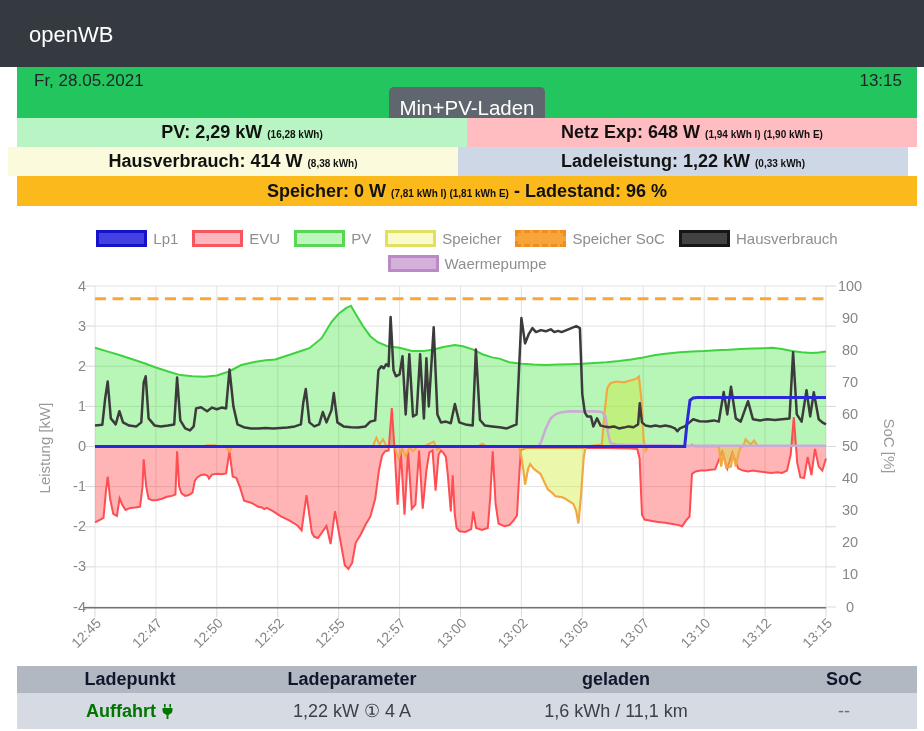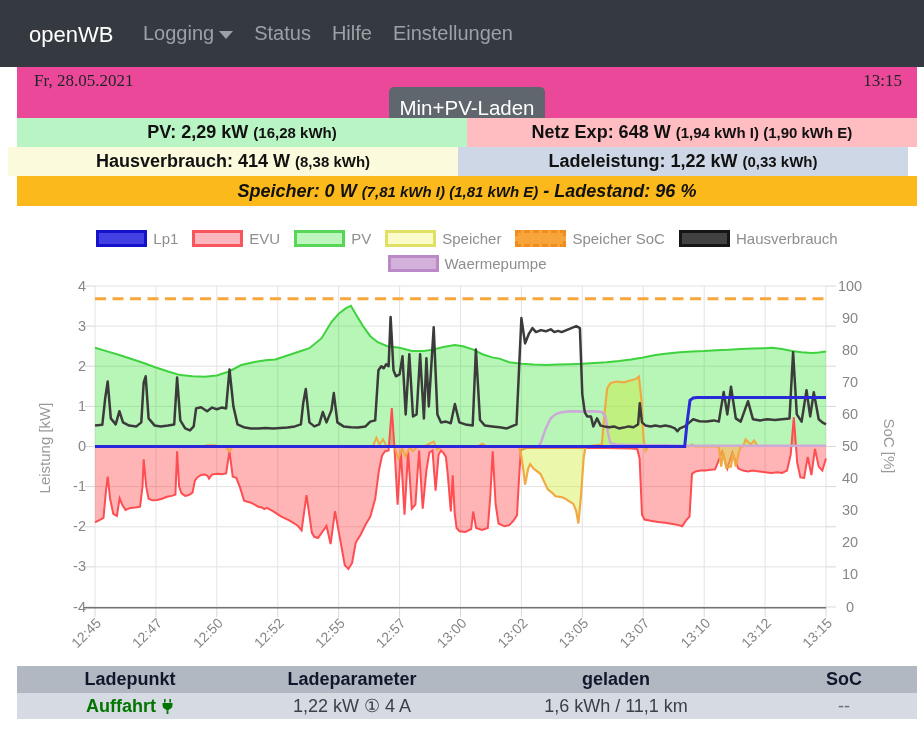--- a/index.html
+++ b/index.html
@@ -1,51 +1,50 @@
 <!DOCTYPE html>
 <html><head><meta charset="utf-8">
 <style>
 * { margin:0; padding:0; box-sizing:border-box; }
 body { width:924px; height:731px; font-family:"Liberation Sans",sans-serif; background:#fff; position:relative; overflow:hidden; }
 .navbar { position:absolute; left:0; top:0; width:924px; height:67px; background:#343a40; }
 .brand { position:absolute; left:29px; top:22px; color:#fff; font-size:22px; }
 .nav { position:absolute; left:143px; top:22px; font-size:20px; color:#9ba1a6; }
 .nav span.it { margin-right:21px; }
 .caret { display:inline-block; width:0; height:0; border-left:7px solid transparent; border-right:7px solid transparent; border-top:8px solid #9ba1a6; margin-left:5px; vertical-align:1px; }
-.datebar { position:absolute; left:17px; top:67px; width:900px; height:51px; background:#ec4899; color:#212529; font-size:17px;font-family:Liberation Serif, serif; }
+.datebar { position:absolute; left:17px; top:67px; width:900px; height:51px; background:#22c55e; color:#212529; font-size:17px; }
 .datebar .d { position:absolute; left:17px; top:4px; }
 .datebar .t { position:absolute; right:15px; top:4px; }
 .btn { position:absolute; left:389px; top:71px; width:156px; height:41px; background:#5f666d; border-radius:5px; color:#fff; font-size:20.5px; text-align:center; line-height:41px;margin-top:16px; }
 .row1 { position:absolute; left:17px; top:118px; width:900px; height:29px; }
 .row2 { position:absolute; left:8px; top:147px; width:900px; height:29px; }
-.row3 { position:absolute; left:17px; top:176px; width:900px; height:30px; background:#fbb91c;font-style:italic; }
+.row3 { position:absolute; left:17px; top:176px; width:900px; height:30px; background:#fbb91c; }
 .half { position:absolute; top:0; height:100%; width:450px; display:flex; align-items:center; justify-content:center; }
 .hl { left:0; } .hr { left:450px; }
 .bartext { font-size:18px; font-weight:bold; color:#111; white-space:nowrap; }
-.bartext small { font-size:15px; }
+.bartext small { font-size:10px; }
 .c-pv { background:#b9f5c4; } .c-netz { background:#ffbdc2; }
 .c-haus { background:#fcfadc; } .c-lade { background:#ced7e5; }
 .row3 .full { width:900px; height:100%; display:flex; align-items:center; justify-content:center; }
 .legend { position:absolute; left:10px; top:229px; width:914px; text-align:center; font-size:15px; color:#8e8e8e; }
 .legrow { display:flex; justify-content:center; align-items:center; height:19px; margin-bottom:6px; }
 .legrow .item { display:flex; align-items:flex-end; margin:0 7px; }
 .box { width:51px; height:17px; border:3px solid; margin-right:6px; flex-shrink:0; }
 .tbl { position:absolute; left:17px; top:666px; width:900px; font-size:18px; }
 .thead { display:flex; background:#b2b8c2; height:27px; align-items:center; font-weight:bold; color:#0f172a; }
-.trow { display:flex; background:#d6dae2; height:26px; align-items:center; color:#3c4146; }
+.trow { display:flex; background:#d6dae2; height:36px; align-items:center; color:#3c4146; }
 .td1 { width:226px; text-align:center; }
 .td2 { width:218px; text-align:center; }
 .td3 { width:310px; text-align:center; }
 .td4 { width:146px; text-align:center; }
 .green { color:#007500; font-weight:bold; }
 </style></head>
 <body>
 <div class="navbar">
   <div class="brand">openWB</div>
-  <div class="nav"><span class="it">Logging<span class="caret"></span></span><span class="it">Status</span><span class="it">Hilfe</span><span>Einstellungen</span></div>
 </div>
 <div class="datebar">
     <span class="d">Fr, 28.05.2021</span>
     <span class="t">13:15</span>
   </div>
 <div class="btn">Min+PV-Laden</div>
 <div class="row1">
   <div class="half hl c-pv">
       <span class="bartext">PV: 2,29 kW <small>(16,28 kWh)</small></span>
     </div>

